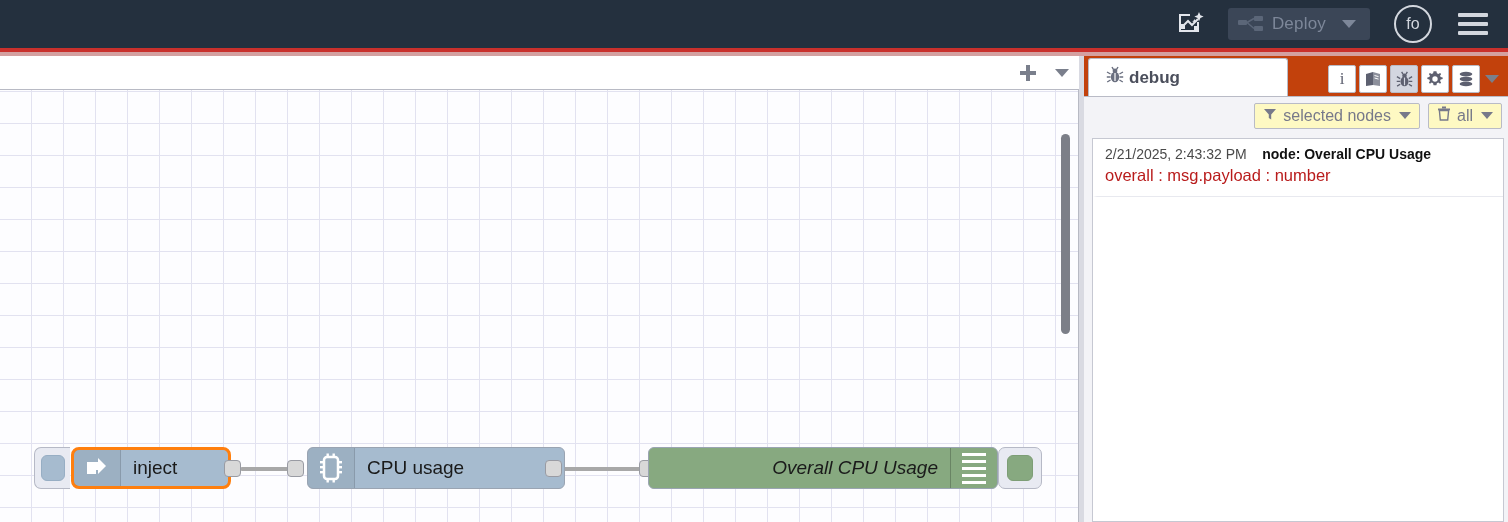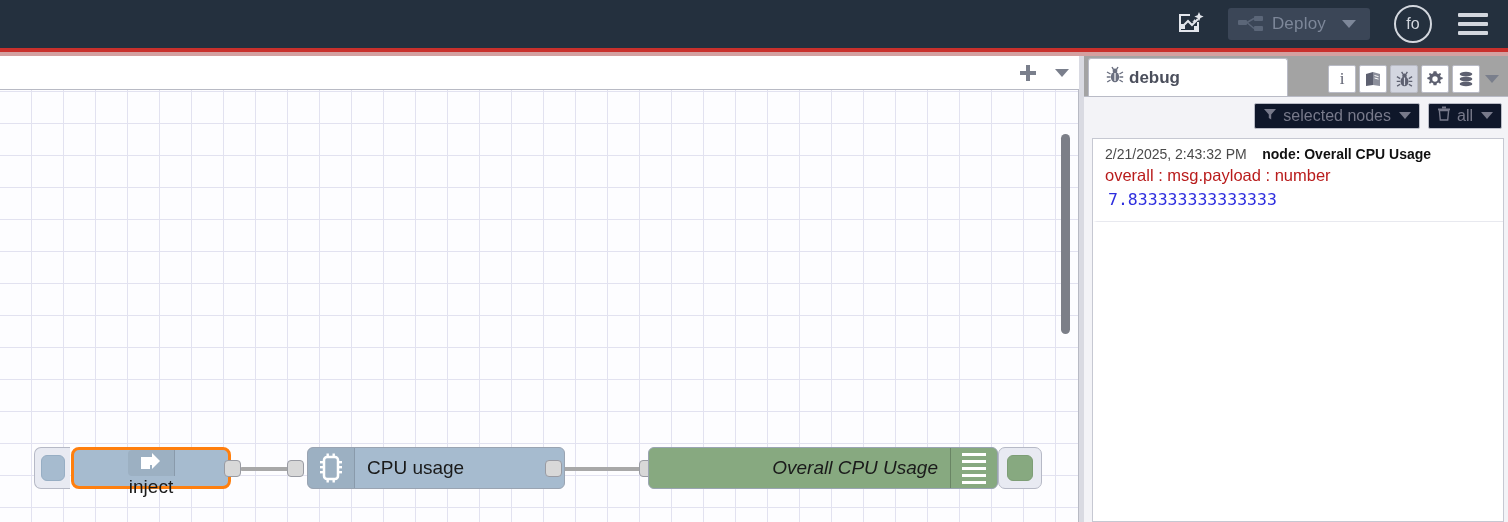--- a/index.html
+++ b/index.html
@@ -94,21 +94,21 @@
   }
 
   
   .node {
     position: absolute; height: 42px; border-radius: 6px;
     display: flex; align-items: center;
     border: 1px solid #9aa4b2;
   }
   .node-inject {
     left: 71px; top: 357px; width: 160px;
-    background: #a6bbcf; border: 3px solid #ff7f0e; border-radius: 8px; flex-direction: column;
+    background: #a6bbcf; border: 3px solid #ff7f0e; border-radius: 8px;
   }
   .node-cpu { left: 307px; top: 357px; width: 258px; background: #a6bbcf; }
   .node-debug { left: 648px; top: 357px; width: 350px; background: #87a980; }
 
   .node-iconbox {
     width: 47px; height: 100%; display: flex;
     align-items: center; justify-content: center;
     background: rgba(0,0,0,0.06);
     border-right: 1px solid rgba(0,0,0,0.12);
     border-radius: 4px 0 0 4px;
@@ -172,21 +172,21 @@
   .sidebar {
     position: absolute; left: 1084px; top: 56px;
     width: 424px; height: 466px; background: #f3f3f7;
   }
   .sb-divider {
     position: absolute; left: 1079px; top: 56px;
     width: 5px; height: 466px; background: #d9dae2; cursor: col-resize;
   }
   .sb-tabrow {
     position: relative; height: 40px; display: flex; align-items: flex-end;
-    background: #a3a3a3;
+    background: #c2410c;
   }
   .sb-tab {
     height: 38px; width: 200px; margin-left: 4px;
     background: #fff; border: 1px solid #b9bbc6; border-bottom: none;
     border-radius: 3px 3px 0 0;
     display: flex; align-items: center; padding-left: 16px;
     font-size: 17px; font-weight: bold; color: #4b4f5c;
     cursor: pointer;
   }
   .sb-tab .bug { margin-right: 4px; }
@@ -205,21 +205,21 @@
     width: 24px; height: 28px; display: flex;
     align-items: center; justify-content: center; cursor: pointer;
   }
   .sb-filterrow {
     height: 38px; display: flex; align-items: center;
     justify-content: flex-end; padding-right: 6px; gap: 8px;
     border-top: 1px solid #b9bbc6;
     background: #f3f3f7;
   }
   .sb-filter {
-    height: 26px; border: 1px solid #b9bbc6; background: #0f172a;
+    height: 26px; border: 1px solid #b9bbc6; background: #fef9c3;
     display: flex; align-items: center; gap: 6px; padding: 0 8px;
     font-size: 16px; color: #77798a; cursor: pointer; border-radius: 2px;
   }
   .sb-filter .caret {
     border-left: 6px solid transparent; border-right: 6px solid transparent;
     border-top: 7px solid #77798a; margin-left: 2px;
   }
   .msg-list {
     position: absolute; left: 8px; top: 82px;
     width: 412px; height: 384px; background: #fff;
@@ -452,18 +452,17 @@
     </div>
 
     <div class="msg-list">
       <div class="msg">
         <div class="msg-head">
           <span>2/21/2025, 2:43:32 PM</span>
           <span>&nbsp;&nbsp;</span>
           <b><span>node: </span><span>Overall CPU Usage</span></b>
         </div>
         <div class="msg-topic">overall : msg.payload : number</div>
-        <div class="msg-value">7.833333333333333</div>
       </div>
     </div>
   </div>
 
 </div>
 
 </body></html>

